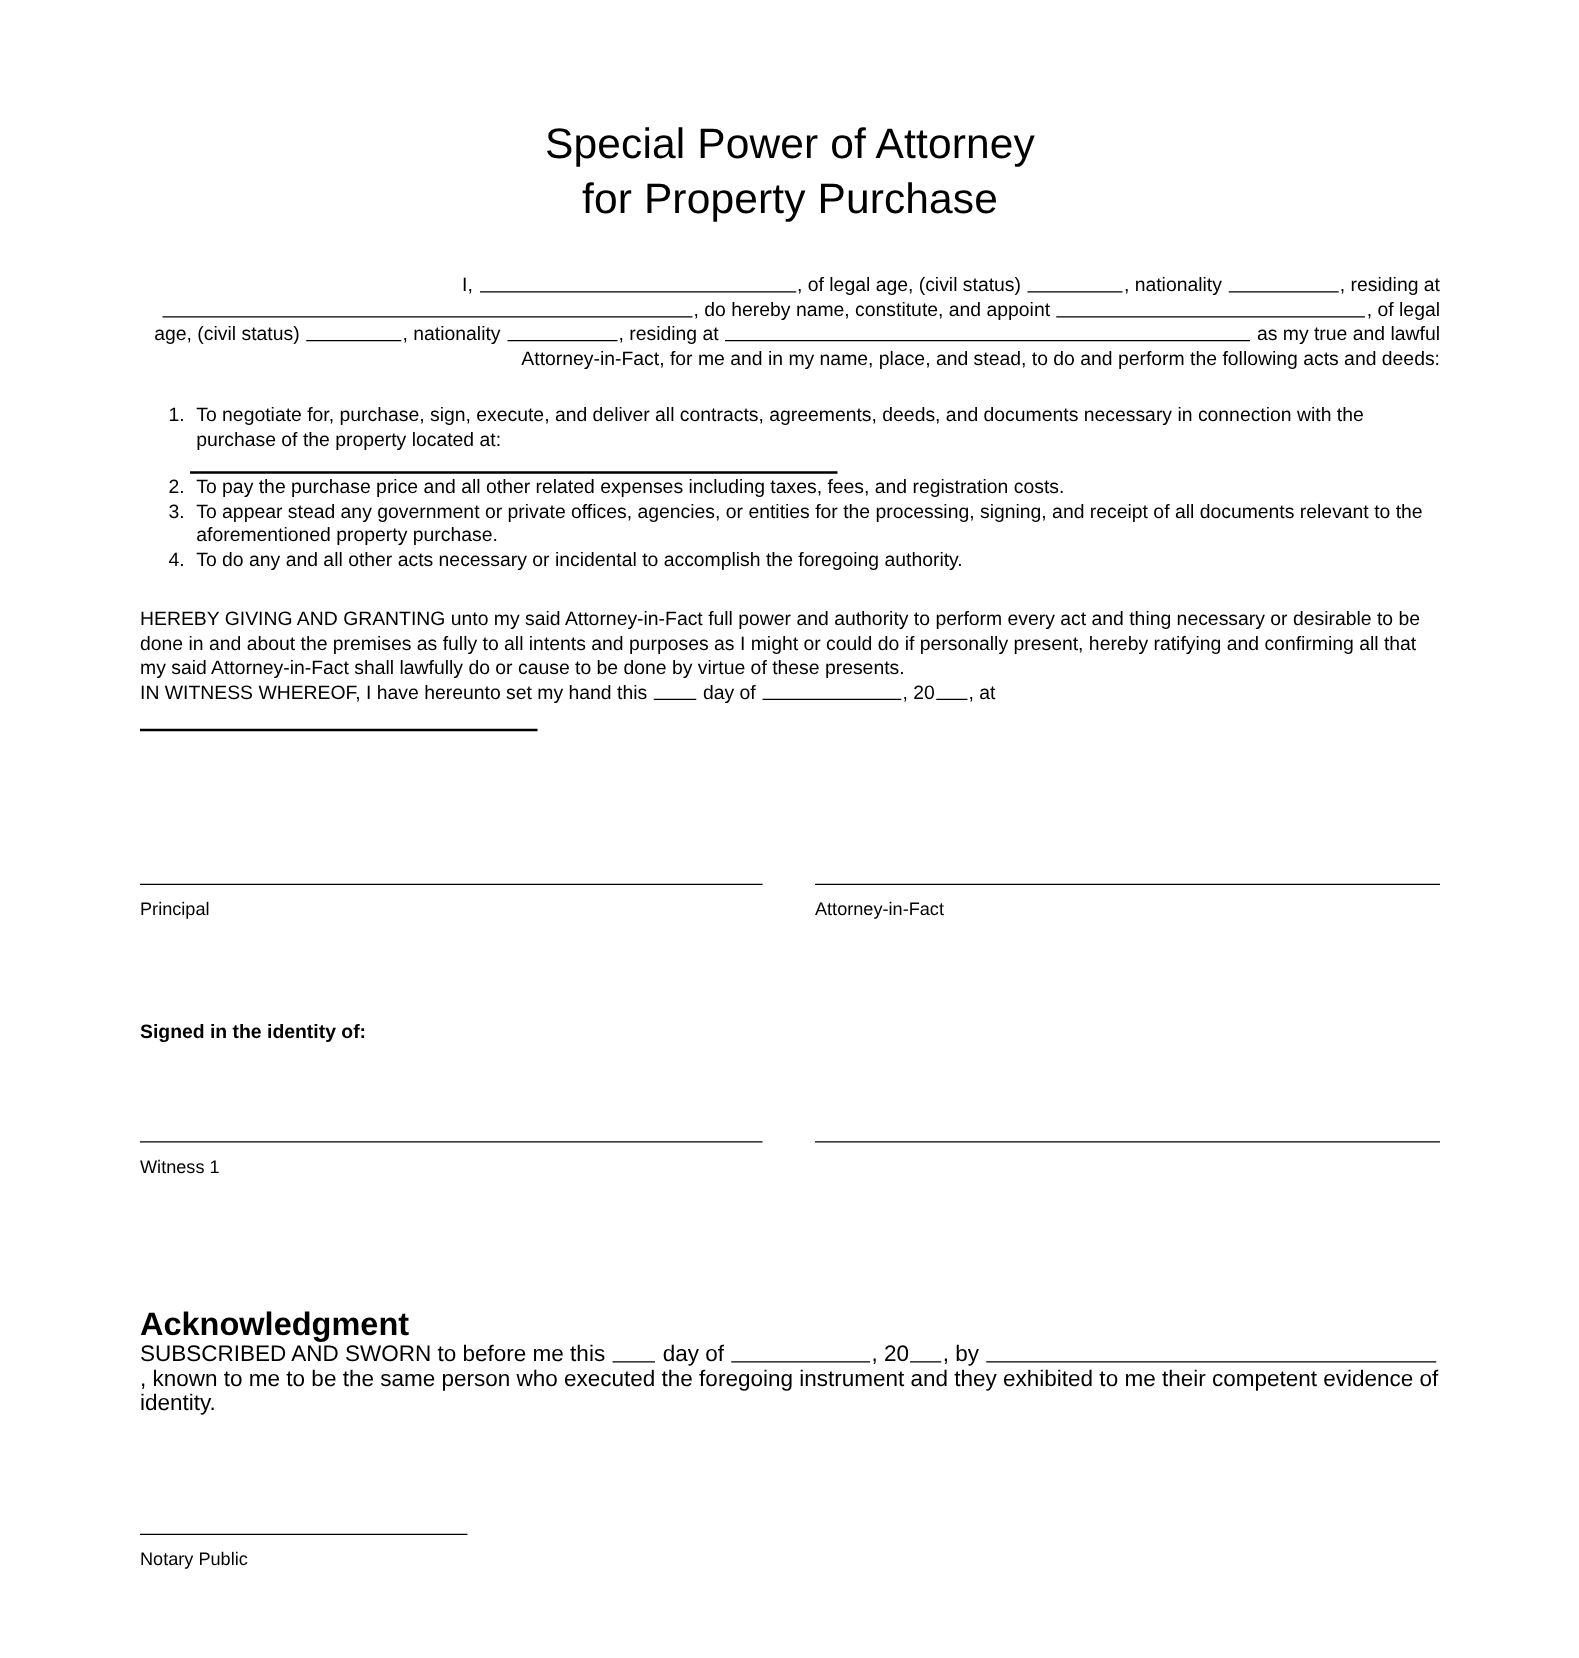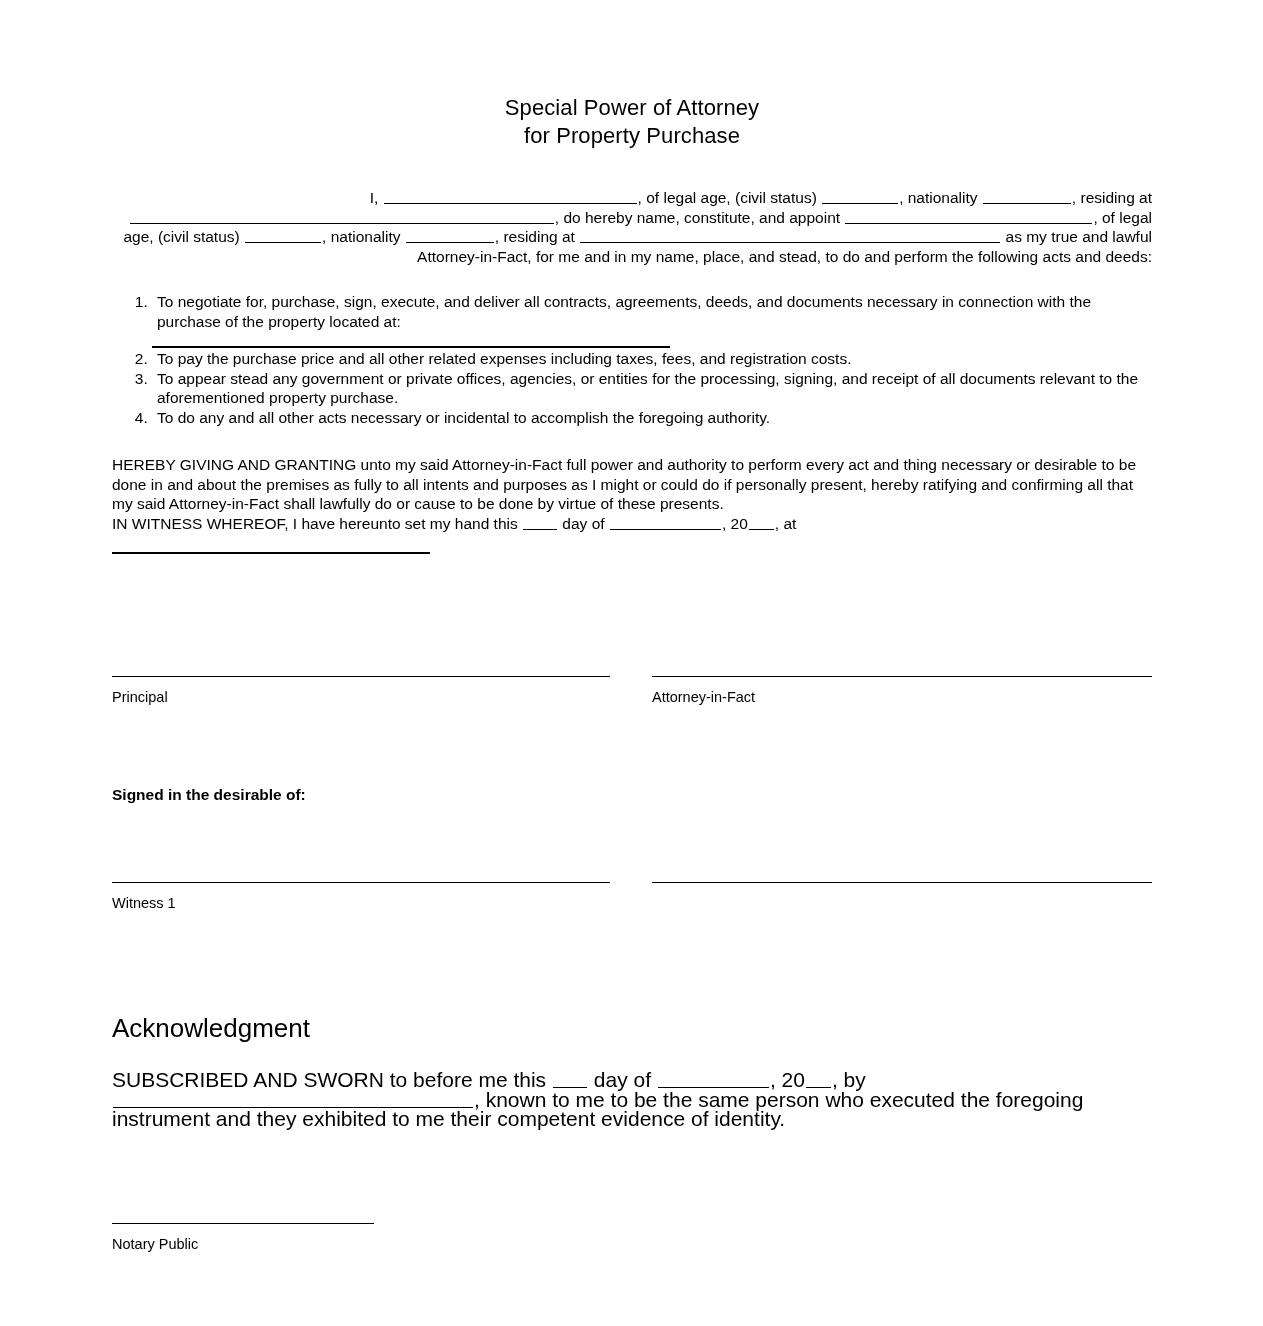--- a/index.html
+++ b/index.html
@@ -25,21 +25,21 @@
     width: 1040px;
   }
 
   
   .title-block {
     text-align: center;
     padding-top: 94px;
     line-height: 1.28;
   }
   .title-line {
-    font-size: 22px;
+    font-size: 34px;
     font-weight: normal;
     letter-spacing: 0.1px;
   }
 
   
   .intro {
     margin-top: 38px;
     font-size: 15.5px;
     line-height: 19.5px;
     text-align: right;
@@ -132,27 +132,26 @@
     font-size: 15.5px;
     font-weight: bold;
     margin-top: 50px;
   }
 
   .witness-row { margin-top: 78px; }
 
   
   .ack-heading {
     font-size: 26px;
-    font-weight: normal;
+    font-weight: bold;
     margin-top: 71px;
     line-height: 30px;
   }
   .ack-para {
-    margin-top: 27px;
-    font-size: 21px;
+    font-size: 18px;
     line-height: 19.5px;
   }
   .notary-block { margin-top: 94px; width: 262px; }
   .notary-line {
     border-bottom: 1.4px solid #000;
     height: 0;
   }
   .notary-label {
     font-size: 14.5px;
     line-height: 18px;
@@ -216,21 +215,21 @@
       <div class="sig-col left">
         <div class="sig-line"></div>
         <div class="sig-label">Principal</div>
       </div>
       <div class="sig-col right">
         <div class="sig-line"></div>
         <div class="sig-label">Attorney-in-Fact</div>
       </div>
     </div>
 
-    <div class="signed-presence">Signed in the desirable of:</div>
+    <div class="signed-presence">Signed in the identity of:</div>
 
     <div class="sig-row witness-row">
       <div class="sig-col left">
         <div class="sig-line"></div>
         <div class="sig-label">Witness 1</div>
       </div>
       <div class="sig-col right">
         <div class="sig-line"></div>
       </div>
     </div>

